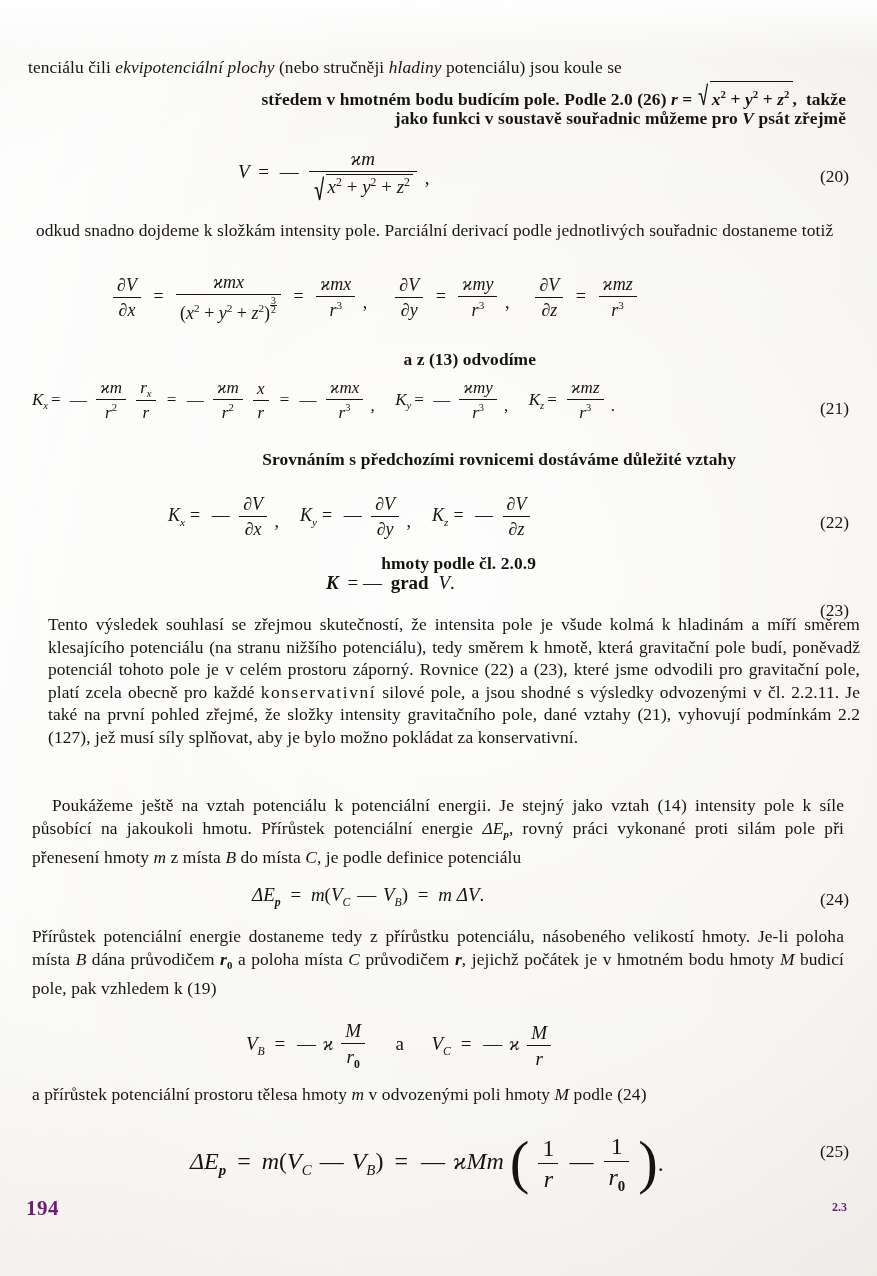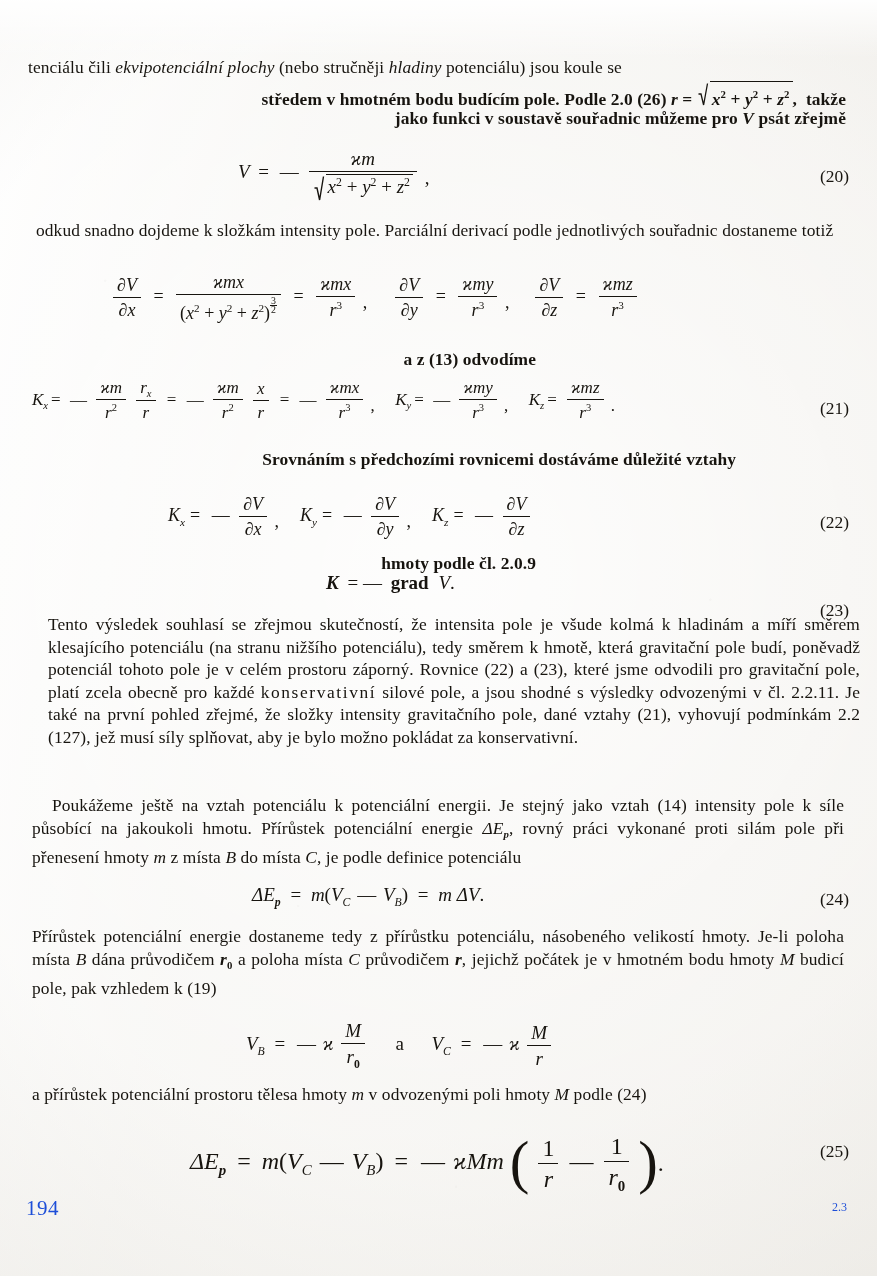--- a/index.html
+++ b/index.html
@@ -110,22 +110,22 @@
     vertical-align: middle;
     font-family: "Liberation Serif", serif;
     line-height: 0.8;
     transform: translateY(-1px);
   }
 
   .minus { display:inline-block; padding: 0 2px; }
 
   .folio {
     position: absolute;
-    font-weight: normal;
-    color: #1d4ed8;
+    font-weight: bold;
+    color: #701a75;
   }
   #pageNum { left: 26px; top: 1196px; font-size: 21px; letter-spacing: 0.5px;}
   #sectNum { right: 30px; top: 1200px; font-size: 12px; }
 
   
   .speckle {
     position: absolute;
     inset: 0;
     z-index: 3;
     pointer-events: none;

